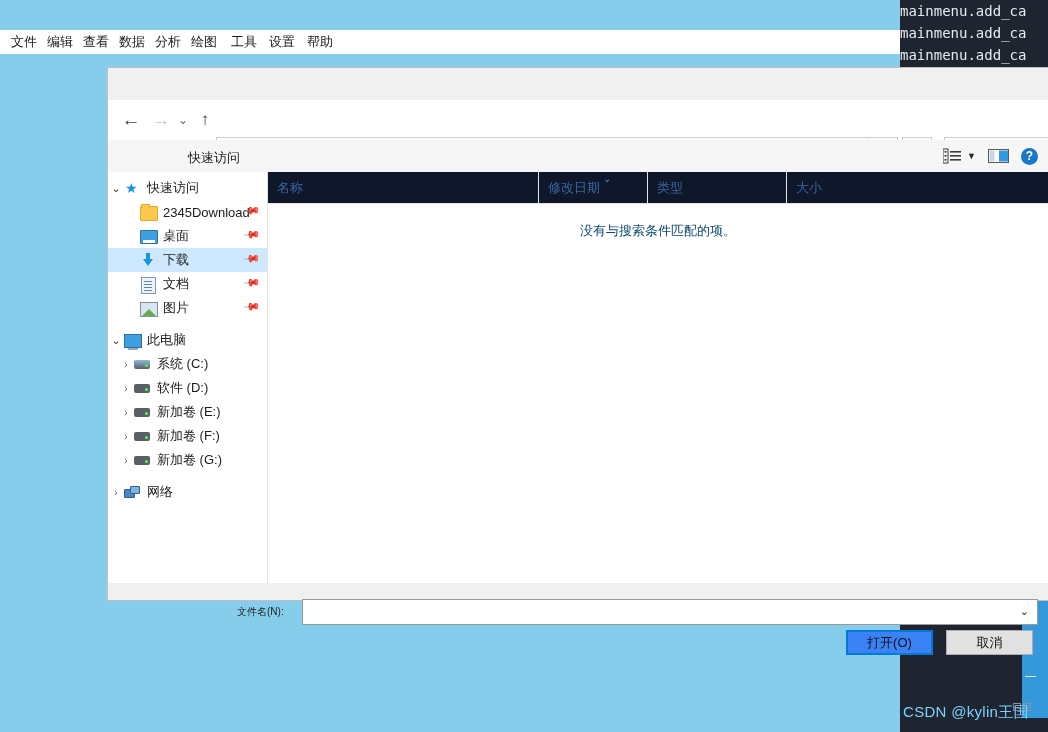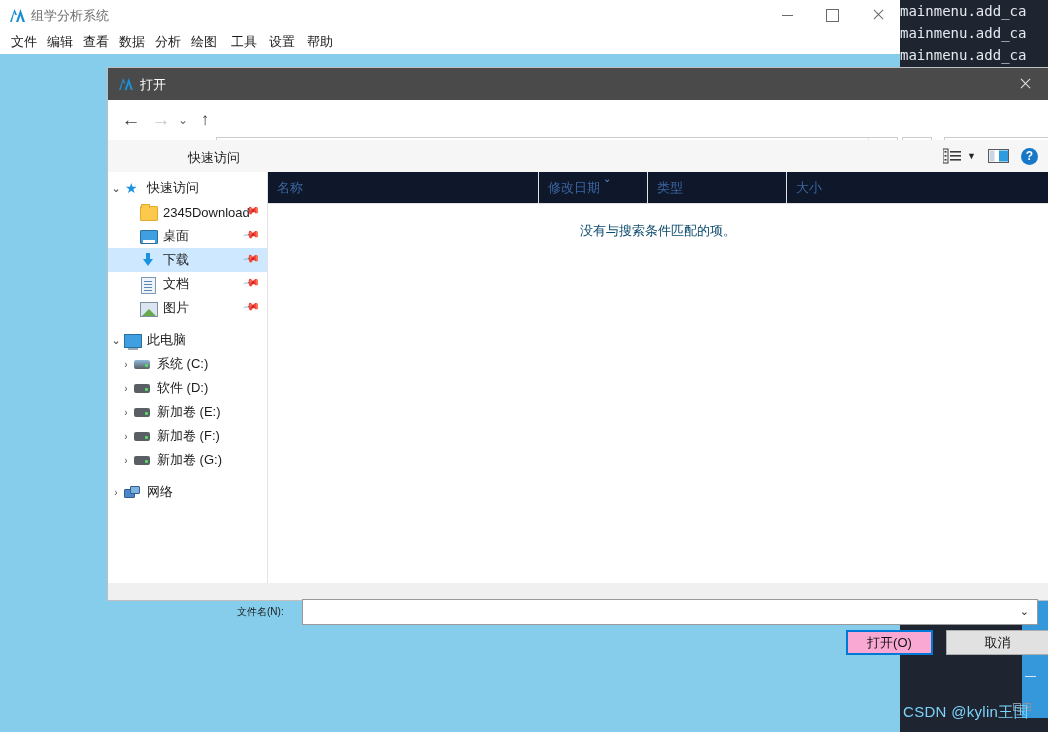--- a/index.html
+++ b/index.html
@@ -385,25 +385,25 @@
     height: 25px;
     font-size: 13px;
     display: flex; align-items: center; justify-content: center;
     background: #e1e1e1;
     border: 1px solid #adadad;
     box-sizing: border-box;
     color: #111;
   }
   #btn-open {
     left: 738px; top: 562px; width: 87px;
-    background: #f9a8d4;
+    background: #3b82f6;
     border: 2px solid #0078d7;
   }
   #btn-cancel {
-    left: 838px; top: 562px; width: 103px;
+    left: 838px; top: 562px; width: 87px;
   }
 
   
   .ic-folder {
     width: 16px; height: 13px; background: #fcc94d;
     border: 1px solid #e0a92f; border-radius: 1px;
     position: absolute; top: 2px; left: 0;
   }
   .ic-folder:before {
     content: ""; position: absolute; left: 0; top: -3px;
@@ -511,67 +511,36 @@
     <div class="glyph">字</div>
     <div class="glyph">》</div>
     <div class="glyph">—</div>
   </div>
   <div id="editor-botbar">⊟⊞</div>
   <div id="watermark">CSDN @kylin王国</div>
 </div>
 
 <div id="app-window">
 
-  <div id="app-titlebar">
-    <span id="app-logo" class="logo-a">
-      <svg width="16" height="15" viewBox="0 0 16 15">
-        <path d="M1 14 L5.5 1 L8 7 L6.2 7 L5.2 4.5 L2.8 14 Z" fill="#1a8fd6"></path>
-        <path d="M7 14 L11.5 1 L16 14 L13.6 14 L11.4 7.4 L9.3 14 Z" fill="#1a8fd6"></path>
-      </svg>
-    </span>
-    <span id="app-title-text">组学分析系统</span>
-
-    <div class="wb" id="wb-min">
-      <span class="wb-min-glyph"></span>
-    </div>
-    <div class="wb" id="wb-max">
-      <span class="wb-max-glyph"></span>
-    </div>
-    <div class="wb" id="wb-close">
-      <span class="wb-close-glyph"></span>
-    </div>
-  </div>
 
   <div id="app-menubar">
     <span class="menu-item" style="left:8px">文件</span>
     <span class="menu-item" style="left:44px">编辑</span>
     <span class="menu-item" style="left:80px">查看</span>
     <span class="menu-item" style="left:116px">数据</span>
     <span class="menu-item" style="left:152px">分析</span>
     <span class="menu-item" style="left:188px">绘图</span>
     <span class="menu-item" style="left:228px">工具</span>
     <span class="menu-item" style="left:266px">设置</span>
     <span class="menu-item" style="left:304px">帮助</span>
   </div>
 </div>
 
 <div id="dialog">
 
-  <div id="dlg-titlebar">
-    <span id="dlg-logo" class="logo-a">
-      <svg width="15" height="14" viewBox="0 0 16 15">
-        <path d="M1 14 L5.5 1 L8 7 L6.2 7 L5.2 4.5 L2.8 14 Z" fill="#1a8fd6"></path>
-        <path d="M7 14 L11.5 1 L16 14 L13.6 14 L11.4 7.4 L9.3 14 Z" fill="#1a8fd6"></path>
-      </svg>
-    </span>
-    <span id="dlg-title-text">打开</span>
-    <div id="dlg-close">
-      <span class="x"></span>
-    </div>
-  </div>
 
   <div id="dlg-navbar">
     <div class="navbtn" id="nav-back">←</div>
     <div class="navbtn" id="nav-forward">→</div>
     <div class="navbtn" id="nav-recent">⌄</div>
     <div class="navbtn" id="nav-up">↑</div>
 
     <div id="addressbar">
       <span id="addr-folder-icon">
         <span class="ic-download"></span>

